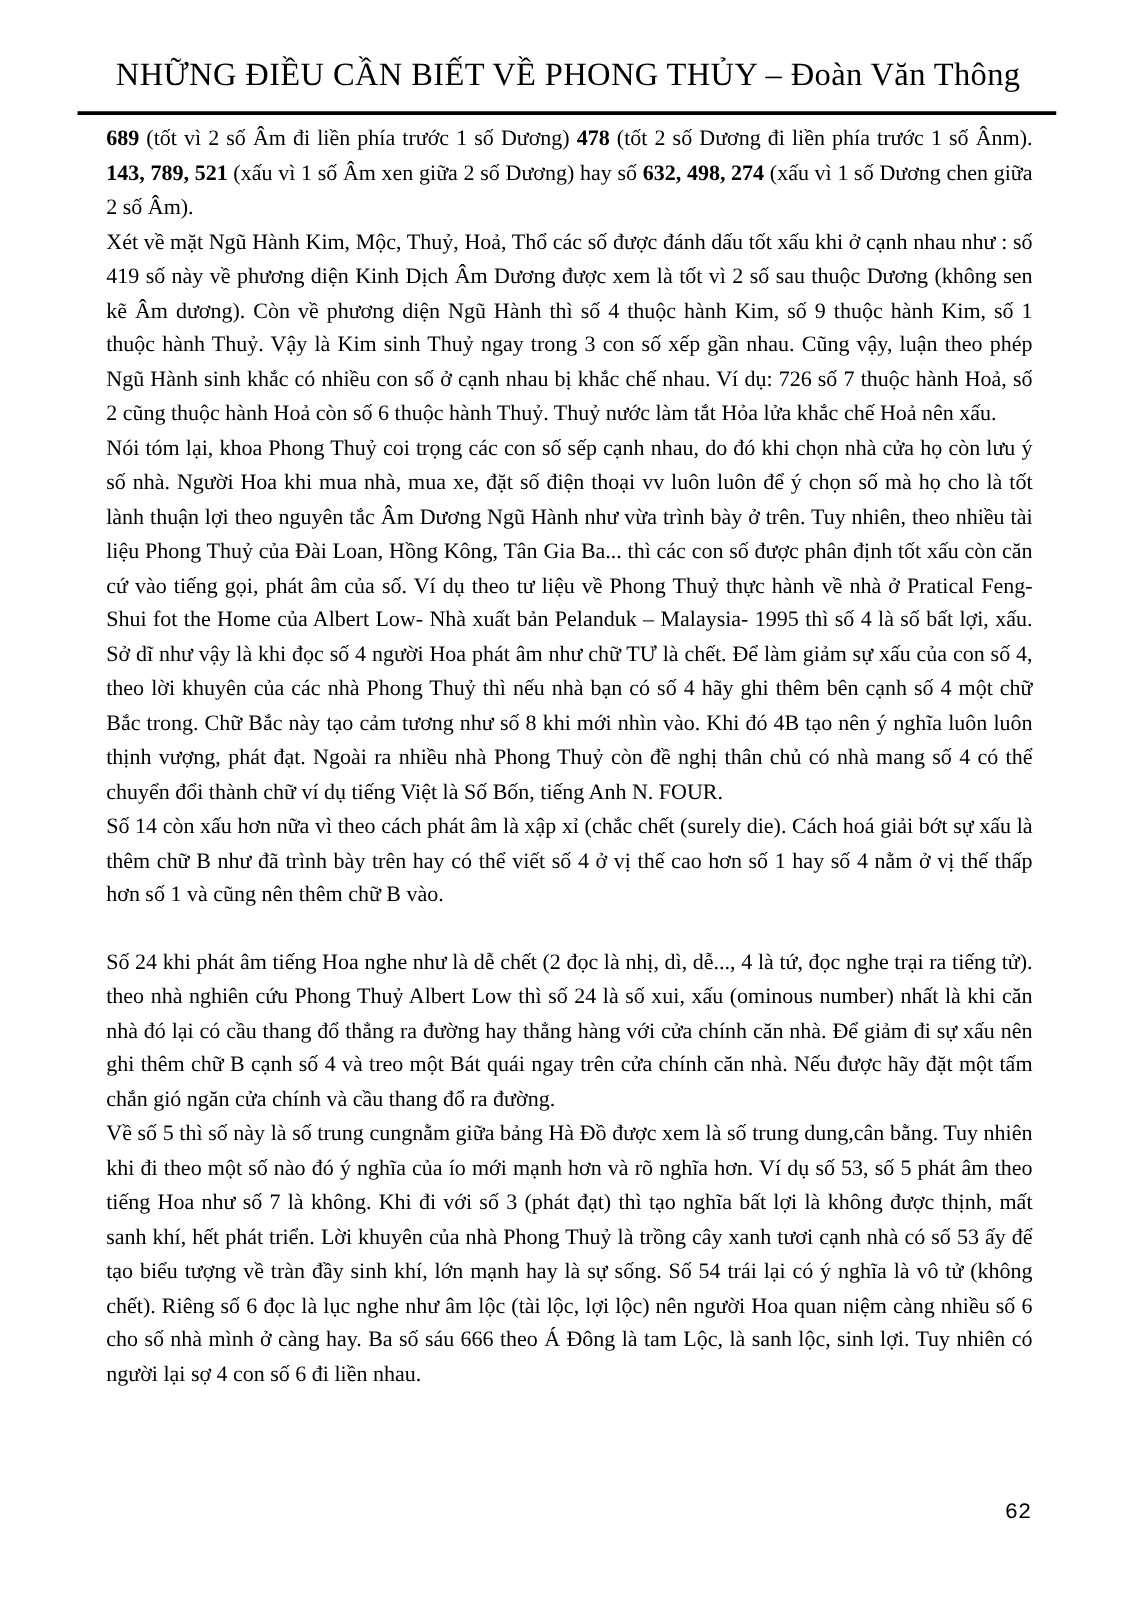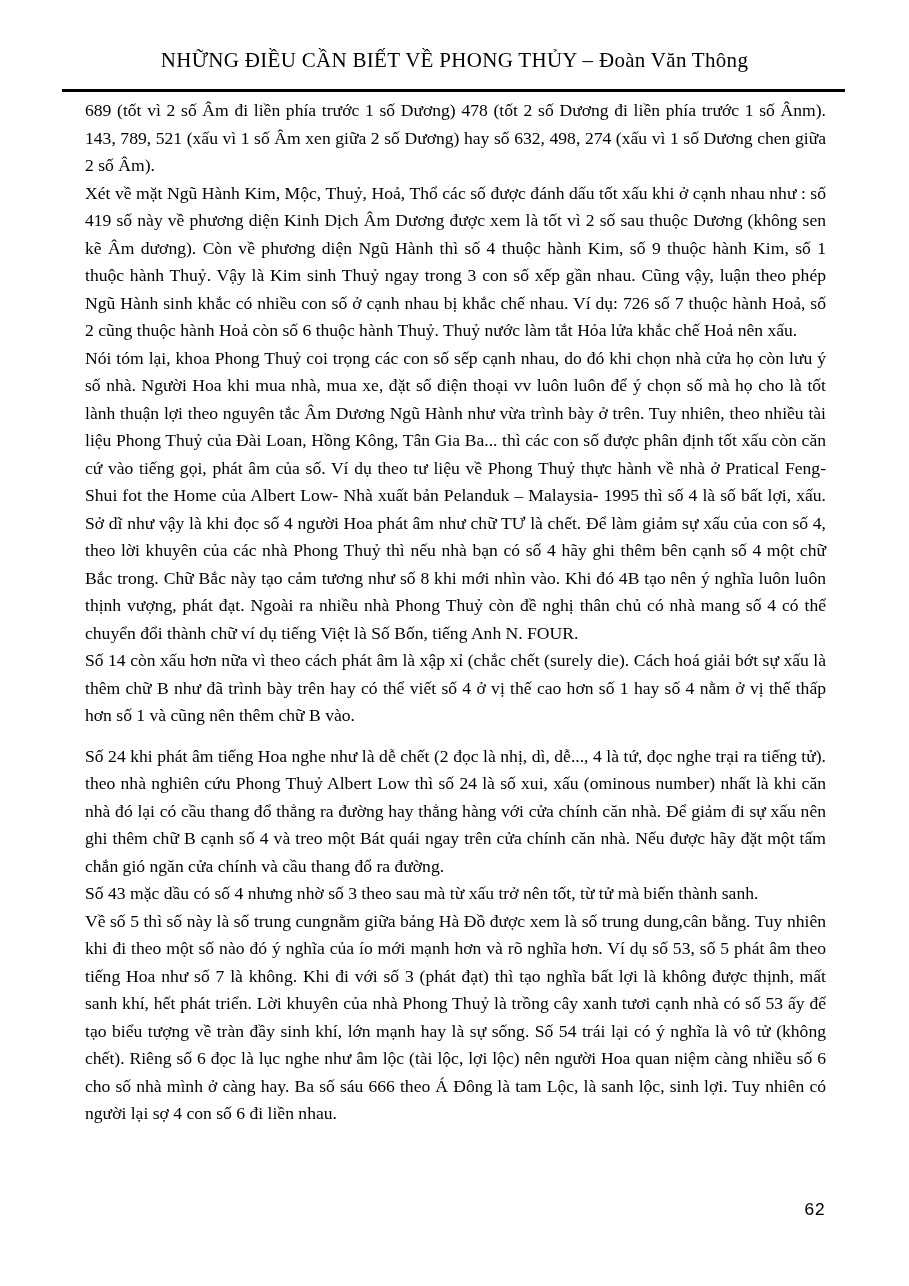--- a/index.html
+++ b/index.html
@@ -19,21 +19,21 @@
     position: absolute;
     inset: 0;
     background: #ffffff;
   }
   .header-title {
     position: absolute;
     top: 48px;
     left: 0;
     width: 100%;
     text-align: center;
-    font-size: 21px;
+    font-size: 26px;
     line-height: 24px;
     letter-spacing: 0.3px;
     white-space: nowrap;
   }
   .header-rule {
     position: absolute;
     top: 89px;
     left: 62px;
     width: 783px;
     height: 3px;
@@ -46,24 +46,24 @@
     width: 741px;
     font-size: 17.6px;
     line-height: 27.5px;
     text-align: justify;
   }
   .content p {
     margin: 0;
     padding: 0;
   }
   .content p.gap-before {
-    margin-top: 13px;
+    margin-top: 26px;
   }
   .content b {
-    font-weight: normal;
+    font-weight: bold;
   }
   .page-number {
     position: absolute;
     top: 1197px;
     right: 84px;
     font-size: 17.6px;
     line-height: 27.5px;
     font-family: Liberation Mono, monospace;
   }
 </style>
@@ -72,17 +72,16 @@
 
 <div class="page">
   <div class="header-title">NHỮNG ĐIỀU CẦN BIẾT VỀ PHONG THỦY – Đoàn Văn Thông</div>
   <div class="header-rule"></div>
   <div class="content" id="content">
       <p><b>689</b><span> (tốt vì 2 số Âm đi liền phía trước 1 số Dương) </span><b>478</b><span> (tốt 2 số Dương đi liền phía trước 1 số Ânm). </span><b>143, 789, 521</b><span> (xấu vì 1 số Âm xen giữa 2 số Dương) hay số </span><b>632, 498, 274</b><span> (xấu vì 1 số Dương chen giữa 2 số Âm).</span></p>
       <p><span>Xét về mặt Ngũ Hành Kim, Mộc, Thuỷ, Hoả, Thổ các số được đánh dấu tốt xấu khi ở cạnh nhau như : số 419 số này về phương diện Kinh Dịch Âm Dương được xem là tốt vì 2 số sau thuộc Dương (không sen kẽ Âm dương). Còn về phương diện Ngũ Hành thì số 4 thuộc hành Kim, số 9 thuộc hành Kim, số 1 thuộc hành Thuỷ. Vậy là Kim sinh Thuỷ ngay trong 3 con số xếp gần nhau. Cũng vậy, luận theo phép Ngũ Hành sinh khắc có nhiều con số ở cạnh nhau bị khắc chế nhau. Ví dụ: 726 số 7 thuộc hành Hoả, số 2 cũng thuộc hành Hoả còn số 6 thuộc hành Thuỷ. Thuỷ nước làm tắt Hỏa lửa khắc chế Hoả nên xấu.</span></p>
       <p><span>Nói tóm lại, khoa Phong Thuỷ coi trọng các con số sếp cạnh nhau, do đó khi chọn nhà cửa họ còn lưu ý số nhà. Người Hoa khi mua nhà, mua xe, đặt số điện thoại vv luôn luôn để ý chọn số mà họ cho là tốt lành thuận lợi theo nguyên tắc Âm Dương Ngũ Hành như vừa trình bày ở trên. Tuy nhiên, theo nhiều tài liệu Phong Thuỷ của Đài Loan, Hồng Kông, Tân Gia Ba... thì các con số được phân định tốt xấu còn căn cứ vào tiếng gọi, phát âm của số. Ví dụ theo tư liệu về Phong Thuỷ thực hành về nhà ở Pratical Feng-Shui fot the Home của Albert Low- Nhà xuất bản Pelanduk – Malaysia- 1995 thì số 4 là số bất lợi, xấu. Sở dĩ như vậy là khi đọc số 4 người Hoa phát âm như chữ TƯ là chết. Để làm giảm sự xấu của con số 4, theo lời khuyên của các nhà Phong Thuỷ thì nếu nhà bạn có số 4 hãy ghi thêm bên cạnh số 4 một chữ Bắc trong. Chữ Bắc này tạo cảm tương như số 8 khi mới nhìn vào. Khi đó 4B tạo nên ý nghĩa luôn luôn thịnh vượng, phát đạt. Ngoài ra nhiều nhà Phong Thuỷ còn đề nghị thân chủ có nhà mang số 4 có thể chuyển đổi thành chữ ví dụ tiếng Việt là Số Bốn, tiếng Anh N. FOUR.</span></p>
       <p><span>Số 14 còn xấu hơn nữa vì theo cách phát âm là xập xỉ (chắc chết (surely die). Cách hoá giải bớt sự xấu là thêm chữ B như đã trình bày trên hay có thể viết số 4 ở vị thế cao hơn số 1 hay số 4 nằm ở vị thế thấp hơn số 1 và cũng nên thêm chữ B vào.</span></p>
       <p class="gap-before"><span>Số 24 khi phát âm tiếng Hoa nghe như là dễ chết (2 đọc là nhị, dì, dễ..., 4 là tứ, đọc nghe trại ra tiếng tử). theo nhà nghiên cứu Phong Thuỷ Albert Low thì số 24 là số xui, xấu (ominous number) nhất là khi căn nhà đó lại có cầu thang đổ thẳng ra đường hay thẳng hàng với cửa chính căn nhà. Để giảm đi sự xấu nên ghi thêm chữ B cạnh số 4 và treo một Bát quái ngay trên cửa chính căn nhà. Nếu được hãy đặt một tấm chắn gió ngăn cửa chính và cầu thang đổ ra đường.</span></p>
-      <p><span>Số 43 mặc dầu có số 4 nhưng nhờ số 3 theo sau mà từ xấu trở nên tốt, từ tử mà biến thành sanh.</span></p>
       <p><span>Về số 5 thì số này là số trung cungnằm giữa bảng Hà Đồ được xem là số trung dung,cân bằng. Tuy nhiên khi đi theo một số nào đó ý nghĩa của ío mới mạnh hơn và rõ nghĩa hơn. Ví dụ số 53, số 5 phát âm theo tiếng Hoa như số 7 là không. Khi đi với số 3 (phát đạt) thì tạo nghĩa bất lợi là không được thịnh, mất sanh khí, hết phát triển. Lời khuyên của nhà Phong Thuỷ là trồng cây xanh tươi cạnh nhà có số 53 ấy để tạo biểu tượng về tràn đầy sinh khí, lớn mạnh hay là sự sống. Số 54 trái lại có ý nghĩa là vô tử (không chết). Riêng số 6 đọc là lục nghe như âm lộc (tài lộc, lợi lộc) nên người Hoa quan niệm càng nhiều số 6 cho số nhà mình ở càng hay. Ba số sáu 666 theo Á Đông là tam Lộc, là sanh lộc, sinh lợi. Tuy nhiên có người lại sợ 4 con số 6 đi liền nhau.</span></p>
     </div>
   <div class="page-number">62</div>
 </div>
 
 </body></html>

